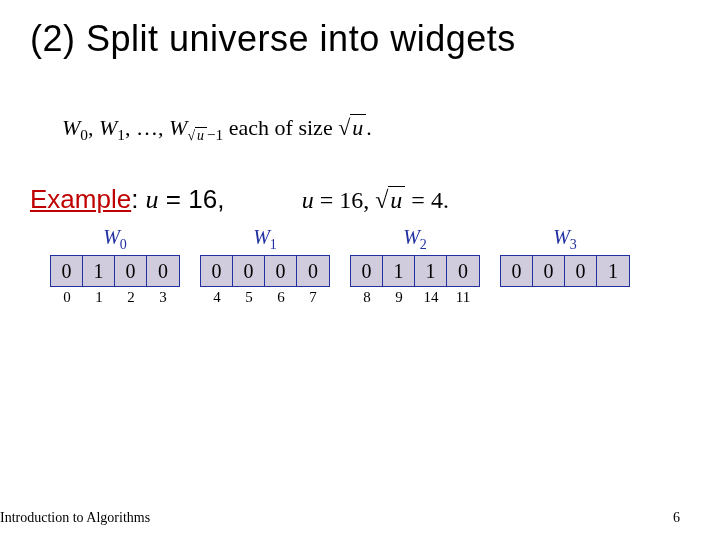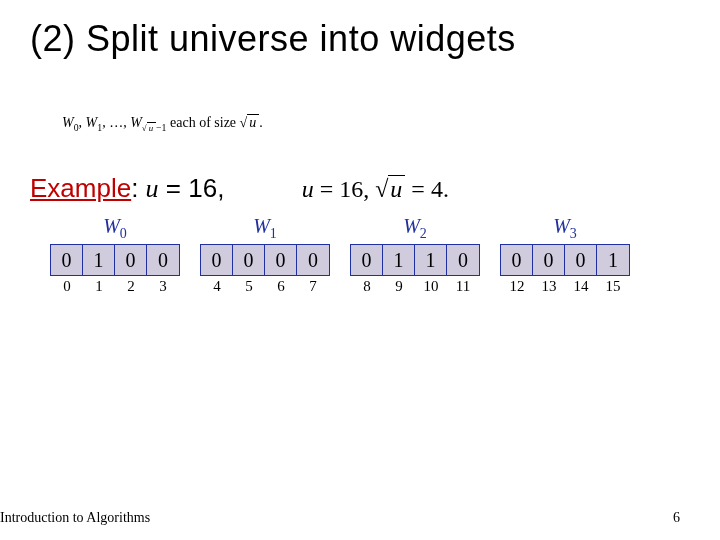--- a/index.html
+++ b/index.html
@@ -33,21 +33,21 @@
   .serif { font-family: "Times New Roman", Times, serif; }
   .sqrt-wrap { display: inline-block; position: relative; vertical-align: baseline; }
   .sqrt-wrap .radicand { border-top: 1.5px solid #000; padding: 0 3px 0 2px; }
   .sqrt-wrap::before {
     content: "√";
     font-family: "Times New Roman", Times, serif;
     position: relative;
     left: 0;
   }
   .secondary-line {
-    font-size: 14px;
+    font-size: 22px;
     margin: 0 0 40px 32px;
     font-family: "Times New Roman", Times, serif;
   }
   .sub { font-size: 0.7em; vertical-align: sub; font-family: "Times New Roman", Times, serif; font-style: normal; }
   .example-heading {
     font-size: 26px;
     margin: 0 0 11px 0;
   }
   .example-heading .label { color: #c00000; text-decoration: underline; }
   .example-tail {
@@ -175,37 +175,31 @@
           <div class="widget-label"><span class="ital">W</span><span class="sub">2</span></div>
           <div class="cells">
             <div class="cell">0</div>
             <div class="cell">1</div>
             <div class="cell">1</div>
             <div class="cell">0</div>
           </div>
           <div class="indices">
             <div class="idx">8</div>
             <div class="idx">9</div>
-            <div class="idx">10</div>
+            <div class="idx">14</div>
             <div class="idx">11</div>
           </div>
         </div>
         <div class="widget">
           <div class="widget-label"><span class="ital">W</span><span class="sub">3</span></div>
           <div class="cells">
             <div class="cell">0</div>
             <div class="cell">0</div>
             <div class="cell">0</div>
             <div class="cell">1</div>
-          </div>
-          <div class="indices">
-            <div class="idx">12</div>
-            <div class="idx">13</div>
-            <div class="idx">14</div>
-            <div class="idx">15</div>
           </div>
         </div>
       </div>
   </div>
 
   <div class="footer">Introduction to Algorithms</div>
   <div class="page-number">6</div>
 
 </div>
 

